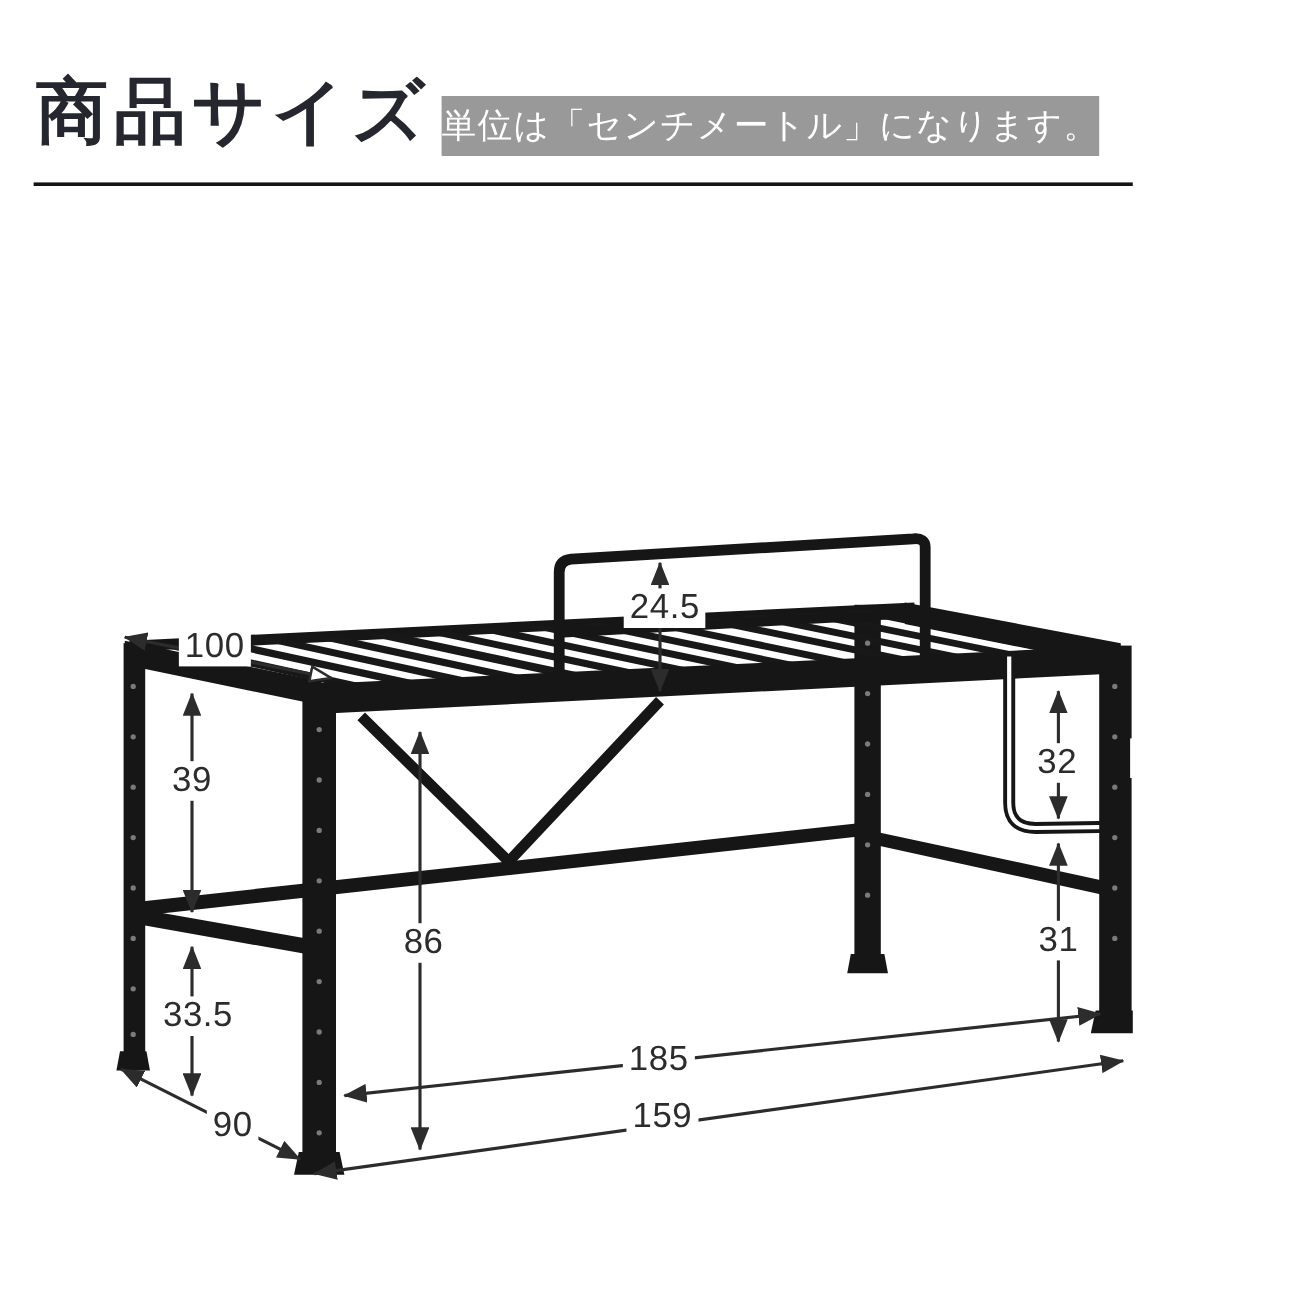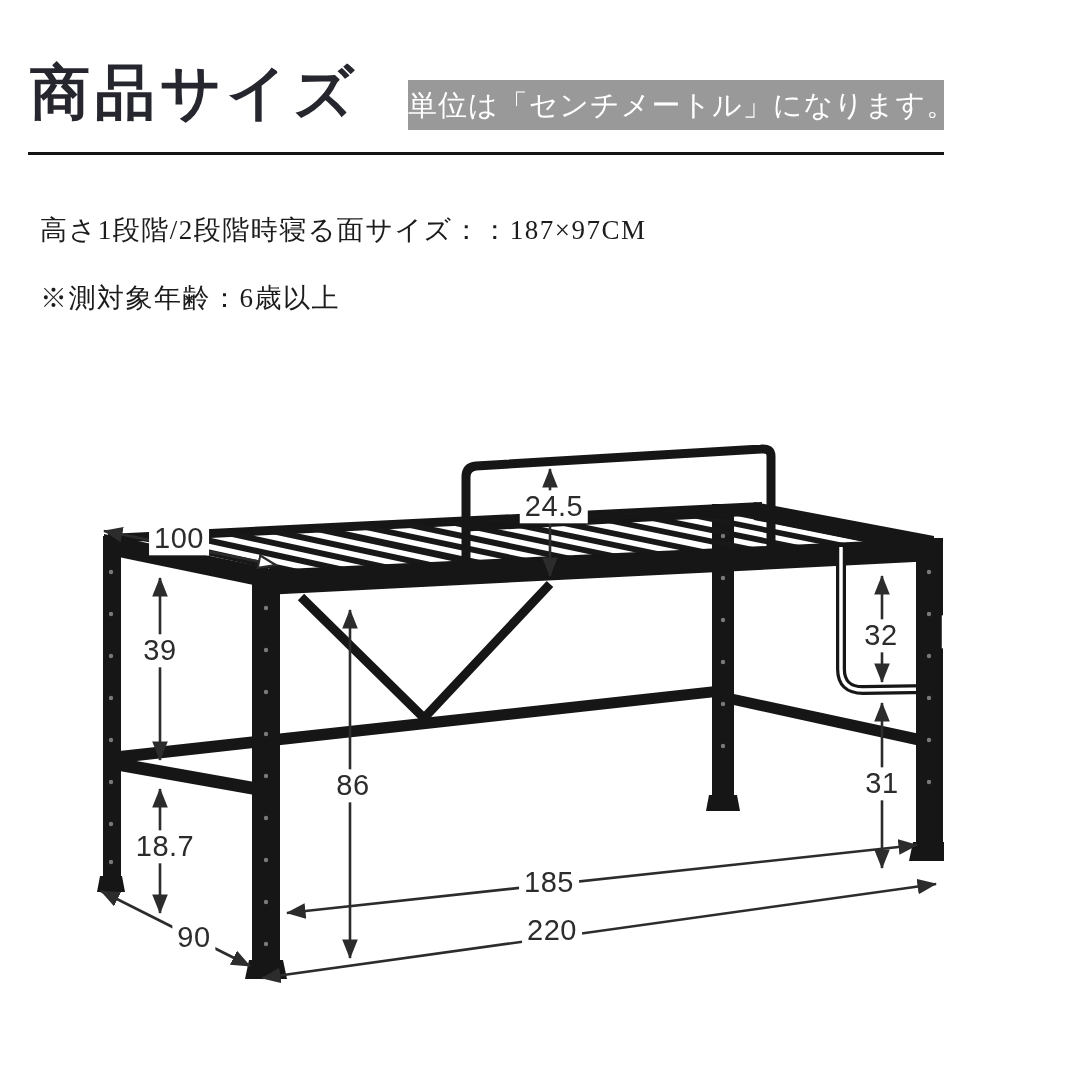--- a/index.html
+++ b/index.html
@@ -3,43 +3,41 @@
 <meta charset="utf-8">
 <style>
   html,body{margin:0;padding:0;background:#ffffff;}
   .page{position:relative;width:944px;height:1080px;background:#ffffff;overflow:hidden;
         font-family:"Liberation Sans","DejaVu Sans",sans-serif;}
   .title{position:absolute;left:30px;top:60px;margin:0;
          font-family:"Liberation Serif","DejaVu Serif",serif;
          font-size:60px;font-weight:700;color:#26262e;letter-spacing:5px;line-height:1.1;}
   .unit-box{position:absolute;left:368px;top:80px;width:548px;height:50px;
             background:#999999;color:#ffffff;font-size:29px;line-height:50px;
-            letter-spacing:1px;white-space:nowrap;margin-left:40px;}
+            letter-spacing:1px;white-space:nowrap;}
   .rule{position:absolute;left:28px;top:152px;width:1032px;height:3px;background:#141414;}
   .note{position:absolute;left:40px;margin:0;white-space:nowrap;
         font-family:"Liberation Serif","DejaVu Serif",serif;
         font-size:27px;color:#1c1c1c;letter-spacing:1.5px;}
   .n1{top:212px}.n2{top:280px}.n3{top:338px}
   .diagram{position:absolute;left:0;top:0;width:1080px;height:1080px;text-align:center;}
   .diagram svg{position:absolute;left:0;top:0;}
   .dim{position:absolute;transform:translate(-50%,-50%);background:#ffffff;
        padding:0 5px;font-size:29px;color:#2c2c2c;letter-spacing:.5px;line-height:1.15;
        white-space:nowrap;}
 </style>
 </head>
 <body>
 
 <div class="page">
 
   <h1 class="title">商品サイズ</h1>
   <div class="unit-box">単位は「センチメートル」になります。</div>
   <div class="rule"></div>
 
-  <p class="note n1">高さ1段階/2段階時寝る面サイズ：：187×97CM</p>
-  <p class="note n2">※測対象年齢：6歳以上</p>
 
   <div class="diagram">
     <svg width="1080" height="1080" viewBox="0 0 1080 1080">
       <defs>
         <marker id="ah" viewBox="0 0 10 8" refX="9.5" refY="4" markerWidth="7.5" markerHeight="6" orient="auto-start-reverse" markerUnits="strokeWidth">
           <path d="M0,0L10,4L0,8Z" fill="#2c2c2c"></path>
         </marker>
         <marker id="ahw" viewBox="0 0 10 8" refX="9.5" refY="4" markerWidth="7.5" markerHeight="6" orient="auto-start-reverse" markerUnits="strokeWidth">
           <path d="M0.6,0.8L9.4,4L0.6,7.2Z" fill="#ffffff" stroke="#2c2c2c" stroke-width="1.1"></path>
         </marker>
@@ -145,22 +143,22 @@
         <line x1="960" y1="545" x2="960" y2="864" marker-start="url(#ah)" marker-end="url(#ah)"></line>
         <line x1="287" y1="913" x2="917" y2="845" marker-start="url(#ah)" marker-end="url(#ah)"></line>
         <line x1="262" y1="978" x2="936" y2="884" marker-start="url(#ah)" marker-end="url(#ah)"></line>
         <line x1="101" y1="891" x2="250" y2="966" marker-start="url(#ah)" marker-end="url(#ah)"></line>
       </g>
     </svg>
 
     <span class="dim" style="left:554px;top:507px">24.5</span>
     <span class="dim" style="left:179px;top:539px">100</span>
     <span class="dim" style="left:160px;top:651px">39</span>
-    <span class="dim" style="left:165px;top:847px">18.7</span>
+    <span class="dim" style="left:165px;top:847px">33.5</span>
     <span class="dim" style="left:353px;top:786px">86</span>
     <span class="dim" style="left:881px;top:636px">32</span>
     <span class="dim" style="left:882px;top:784px">31</span>
     <span class="dim" style="left:976px;top:632px">90.5</span>
     <span class="dim" style="left:549px;top:883px">185</span>
-    <span class="dim" style="left:552px;top:931px">220</span>
+    <span class="dim" style="left:552px;top:931px">159</span>
     <span class="dim" style="left:194px;top:938px">90</span>
   </div>
 </div>
 
 </body></html>

